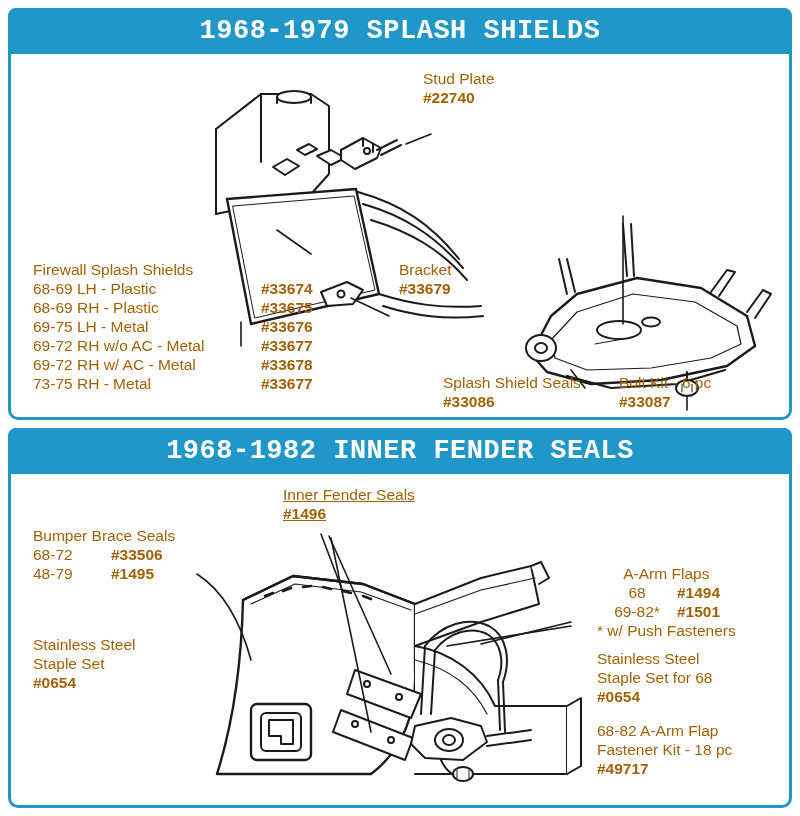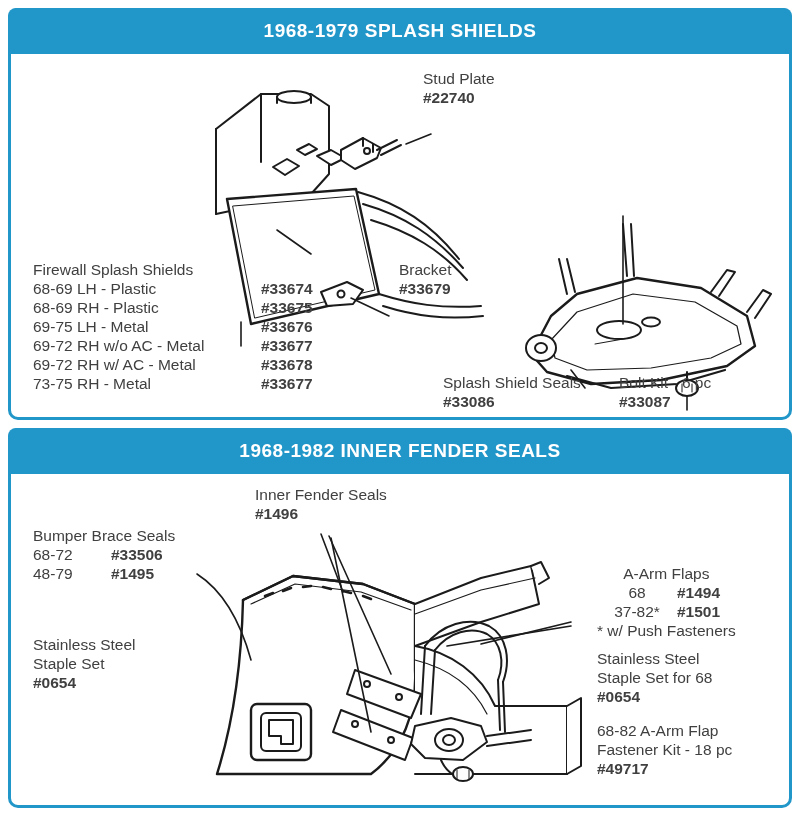--- a/index.html
+++ b/index.html
@@ -41,40 +41,40 @@
     height: 46px;
     background: #2196c9;
     border-radius: 8px 8px 0 0;
     display: flex;
     align-items: center;
     justify-content: center;
   }
   .panel-header .title {
     color: #ffffff;
     font-weight: bold;
-    font-size: 19px;
+    font-size: 27px;
     letter-spacing: 0.5px;
-    font-family: Liberation Sans, sans-serif;
+    font-family: Liberation Mono, monospace;
     white-space: nowrap;
   }
   .diagram {
     position: absolute;
     top: 43px;
     left: 0;
     right: 0;
     bottom: 0;
     overflow: hidden;
   }
   svg { display: block; }
 
   .lbl {
     position: absolute;
     font-size: 15.5px;
     line-height: 19px;
-    color: #404040;
+    color: #a16207;
     white-space: nowrap;
   }
   .lbl .pn {
     font-weight: bold;
   }
   .row {
     display: flex;
   }
   .row .c1 { display: inline-block; }
   .row .c2 { display: inline-block; font-weight: bold; }
@@ -263,21 +263,21 @@
           <path d="M310,60 L332,118" stroke-width="1.6"></path>
           <path d="M318,62 L380,200" stroke-width="1.6"></path>
           <path d="M320,64 L360,258" stroke-width="1.6"></path>
 
           <path d="M560,148 L470,170" stroke-width="1.6"></path>
           <path d="M560,152 L436,172" stroke-width="1.6"></path>
         </g>
       </svg>
     </div>
 
-    <div class="lbl" style="top:54px; left:244px;">
+    <div class="lbl" style="top:54px; left:272px;text-decoration:underline;">
       <div>Inner Fender Seals</div>
       <div class="pn">#1496</div>
     </div>
 
     <div class="lbl" style="top:95px; left:22px;">
       <div>Bumper Brace Seals</div>
       <div class="row">
         <span class="c1" style="width:78px;">68-72</span>
         <span class="c2">#33506</span>
       </div>
@@ -293,21 +293,21 @@
       <div class="pn">#0654</div>
     </div>
 
     <div class="lbl" style="top:133px; left:586px;text-align:center;">
       <div>A-Arm Flaps</div>
       <div class="row">
         <span class="c1" style="width:80px;">68</span>
         <span class="c2">#1494</span>
       </div>
       <div class="row">
-        <span class="c1" style="width:80px;">37-82*</span>
+        <span class="c1" style="width:80px;">69-82*</span>
         <span class="c2">#1501</span>
       </div>
       <div>* w/ Push Fasteners</div>
     </div>
 
     <div class="lbl" style="top:218px; left:586px;">
       <div>Stainless Steel</div>
       <div>Staple Set for 68</div>
       <div class="pn">#0654</div>
     </div>

